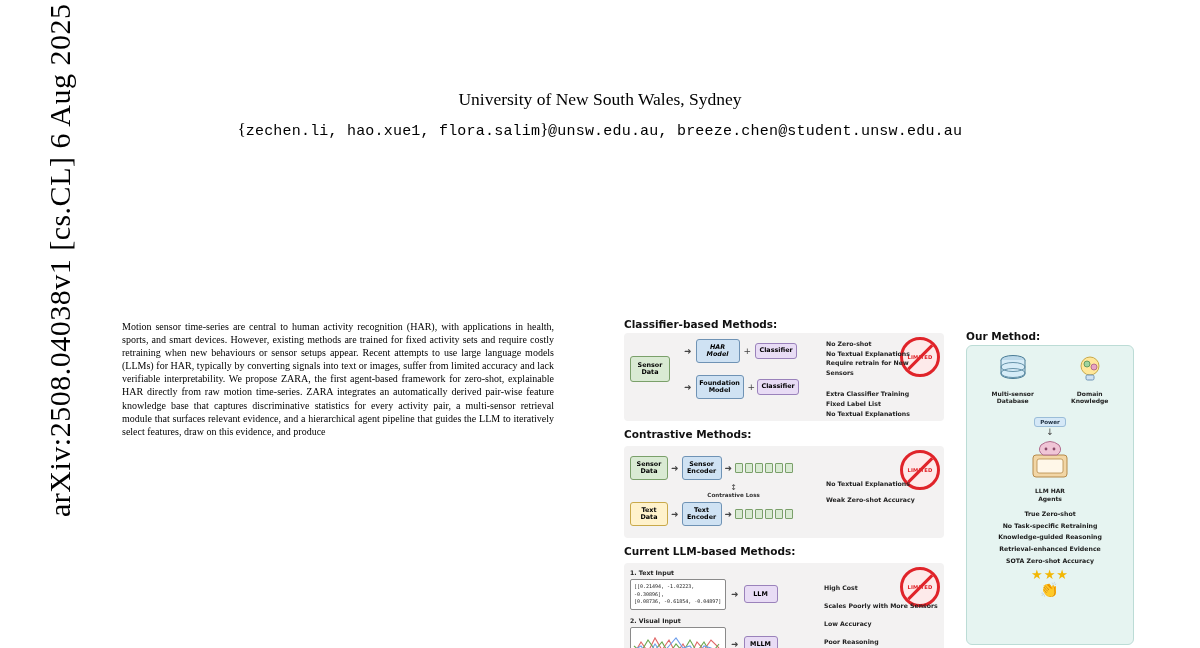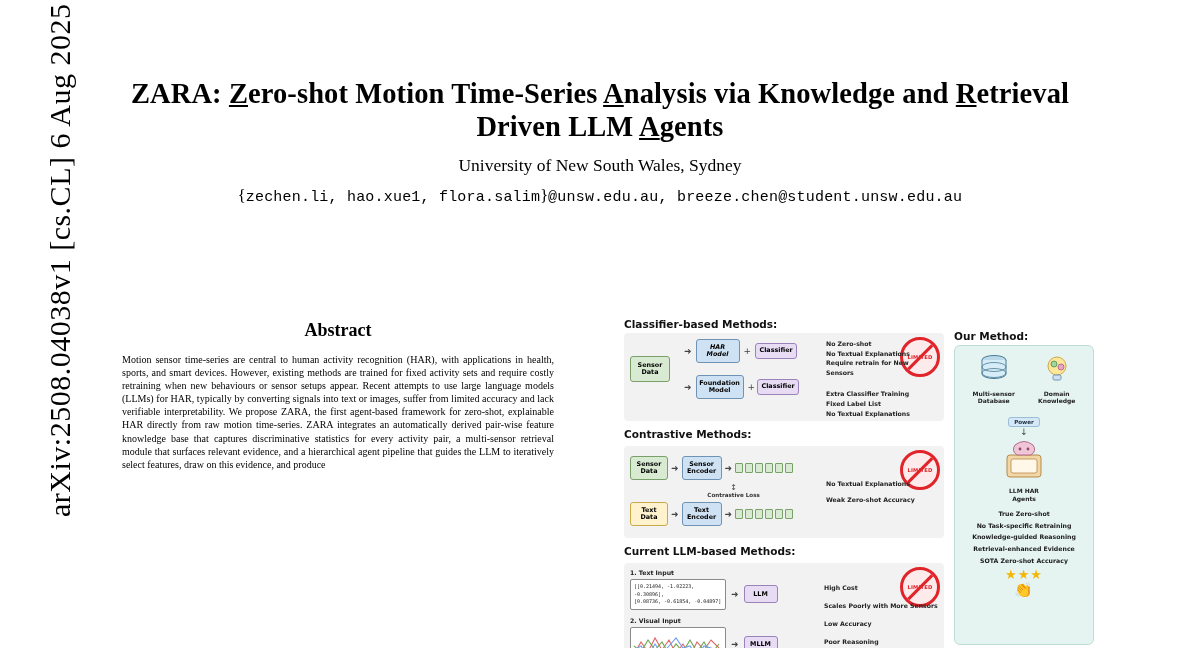--- a/index.html
+++ b/index.html
@@ -99,23 +99,23 @@
     width: 470px;
     height: 325px;
   }
   .fig-left {
     position: absolute;
     left: 0; top: 0;
     width: 320px;
   }
   .fig-right {
     position: absolute;
-    left: 330px;
+    left: 342px;
     top: 12px;
-    width: 140px;
+    width: 168px;
   }
 
   .sec-head {
     font-family: "DejaVu Sans", sans-serif;
     font-size: 10.5px;
     font-weight: bold;
     color: #111;
     margin-bottom: 3px;
   }
 
@@ -293,35 +293,30 @@
   }
   .stars { text-align: center; font-size: 13px; color: #f2b705; letter-spacing: 1px; }
   .hands { text-align: center; font-size: 15px; margin-top: -2px; }
 </style>
 </head>
 <body>
 
 <div class="arxiv-stamp">arXiv:2508.04038v1  [cs.CL]  6 Aug 2025</div>
 
 <div class="title-block">
-  <h1 class="paper-title">
-    <span>ZARA: <u>Z</u>ero-shot Motion Time-Series <u>A</u>nalysis via Knowledge and <u>R</u>etrieval</span><br>
-    <span>Driven LLM <u>A</u>gents</span>
-  </h1>
 
 
   <div class="affiliation">University of New South Wales, Sydney</div>
 
   <div class="emails">
     <span>{</span><span class="mono">zechen.li, hao.xue1, flora.salim</span><span>}</span><span class="mono">@unsw.edu.au, </span><span class="mono">breeze.chen@student.unsw.edu.au</span>
   </div>
 </div>
 
 <div class="abstract-col">
-  <div class="abstract-heading">Abstract</div>
   <div class="abstract-text">Motion sensor time-series are central to human activity recognition (HAR), with applications in health, sports, and smart devices. However, existing methods are trained for fixed activity sets and require costly retraining when new behaviours or sensor setups appear. Recent attempts to use large language models (LLMs) for HAR, typically by converting signals into text or images, suffer from limited accuracy and lack verifiable interpretability. We propose ZARA, the first agent-based framework for zero-shot, explainable HAR directly from raw motion time-series. ZARA integrates an automatically derived pair-wise feature knowledge base that captures discriminative statistics for every activity pair, a multi-sensor retrieval module that surfaces relevant evidence, and a hierarchical agent pipeline that guides the LLM to iteratively select features, draw on this evidence, and produce</div>
 </div>
 
 <div class="figure">
 
   <div class="fig-left">
 
     <div class="sec-head">Classifier-based Methods:</div>
     <div class="panel p1">
       <div class="no-sign">

